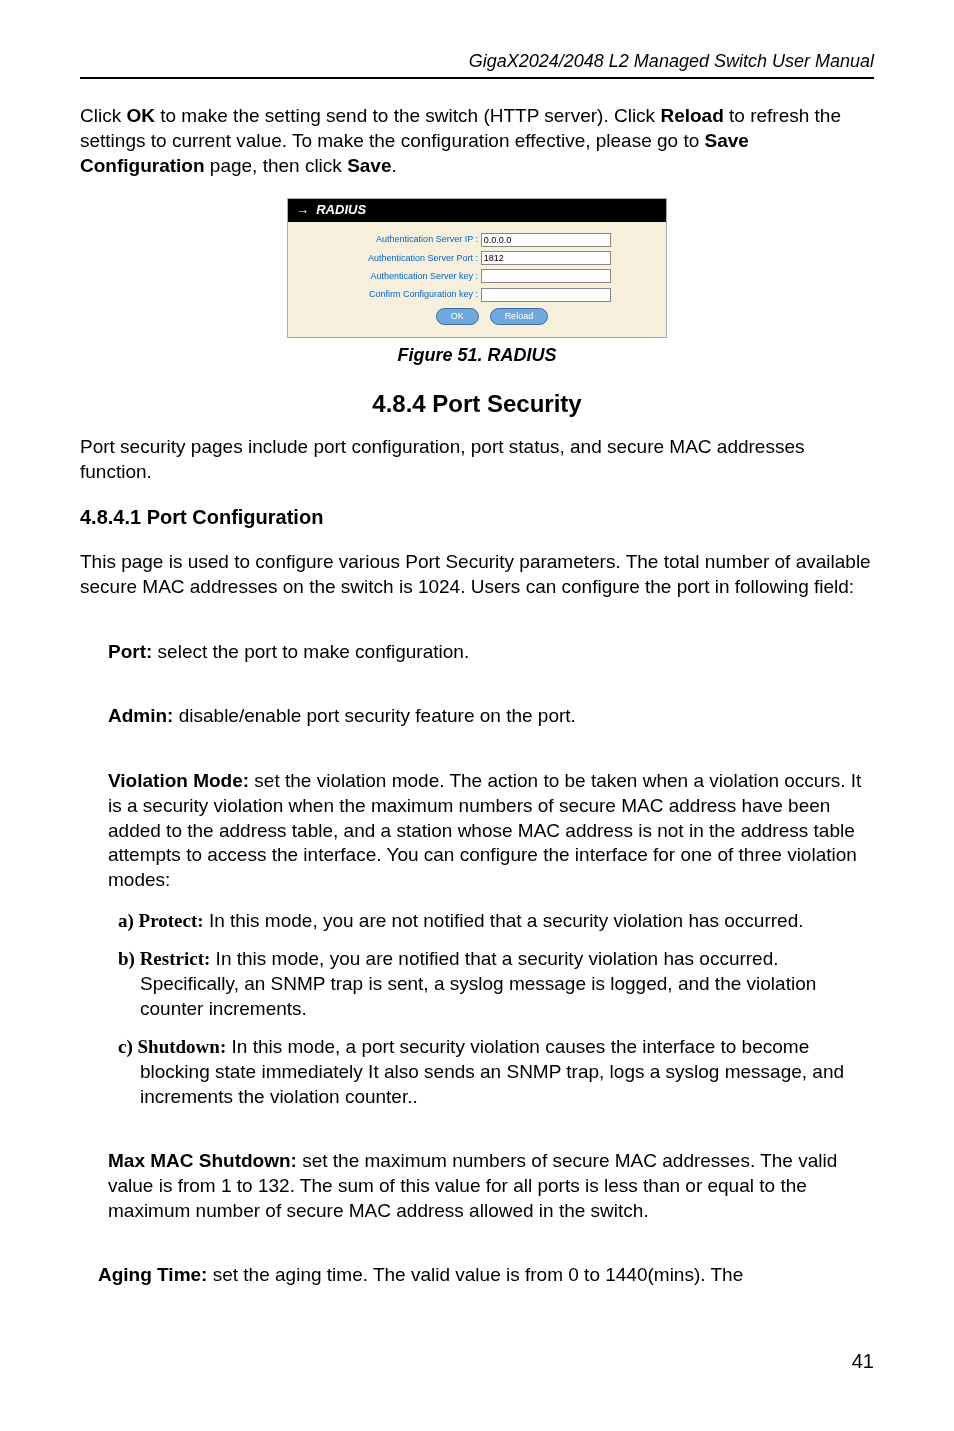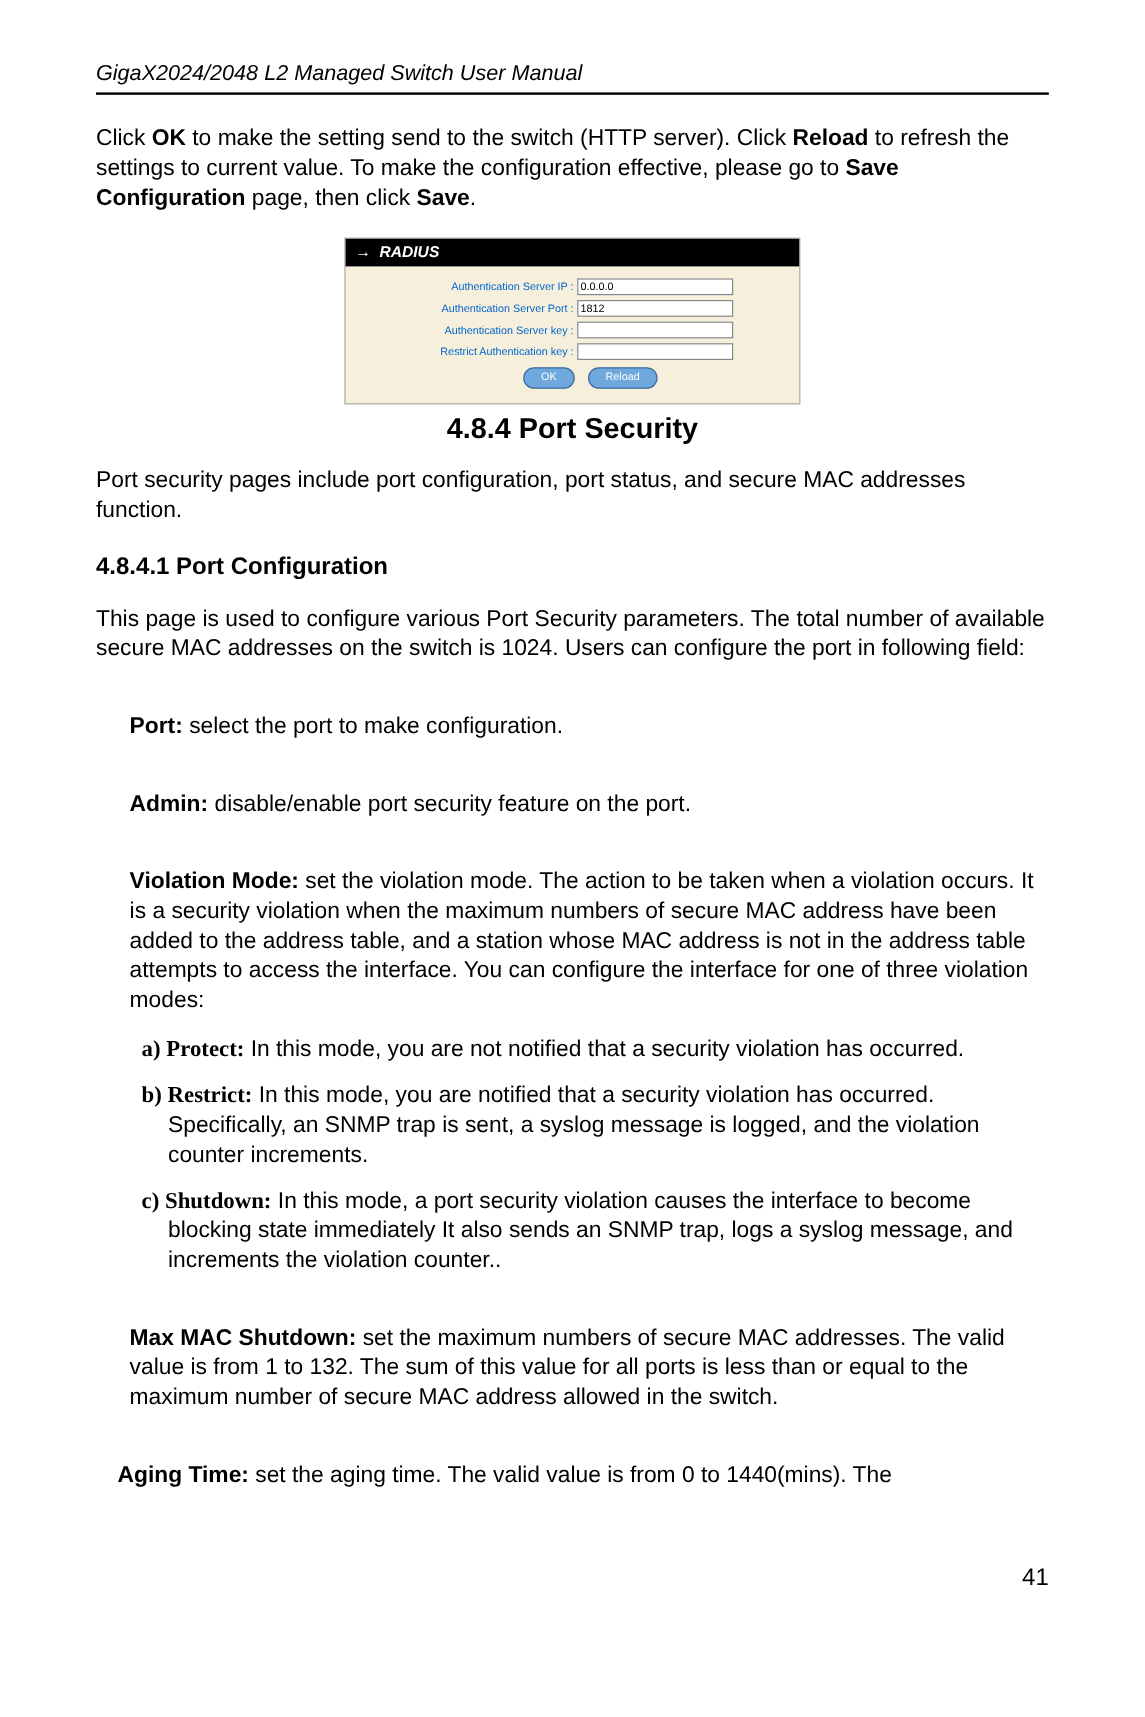--- a/index.html
+++ b/index.html
@@ -10,21 +10,21 @@
     body {
       font-family: Arial, Helvetica, sans-serif;
       background: #fff;
       width: 954px;
       padding: 50px 80px;
       color: #000;
       font-size: 19px;
       line-height: 1.3;
     }
     .page-header {
-      text-align: left;
+      text-align: right;
       font-style: italic;
       font-size: 18px;
       border-bottom: 2px solid #000;
       padding-bottom: 4px;
       margin-bottom: 25px;
     }
     .intro-para {
       margin-bottom: 20px;
     }
     .bold {
@@ -149,29 +149,30 @@
       </div>
       <div class="radius-row">
         <span class="lbl">Authentication Server Port :</span>
         <input type="text" value="1812" style="">
       </div>
       <div class="radius-row">
         <span class="lbl">Authentication Server key :</span>
         <input type="text" style="">
       </div>
       <div class="radius-row">
-        <span class="lbl">Restrict Authentication key :</span>
+        <span class="lbl">Confirm Configuration key :</span>
         <input type="text" style="">
       </div>
       <div class="radius-btns">
         <span class="radius-btn">OK</span>
         <span class="radius-btn">Reload</span>
       </div>
     </div>
   </div>
+  <div class="figure-caption">Figure 51. RADIUS</div>
 </div>
 
 <h2 class="section-heading">4.8.4 Port Security</h2>
 
 <p class="section-para">Port security pages include port configuration, port status, and secure MAC addresses function.</p>
 
 <h3 class="sub-heading">4.8.4.1 Port Configuration</h3>
 
 <p class="section-para">This page is used to configure various Port Security parameters. The total number of available secure MAC addresses on the switch is 1024. Users can configure the port in following field:</p>
 

